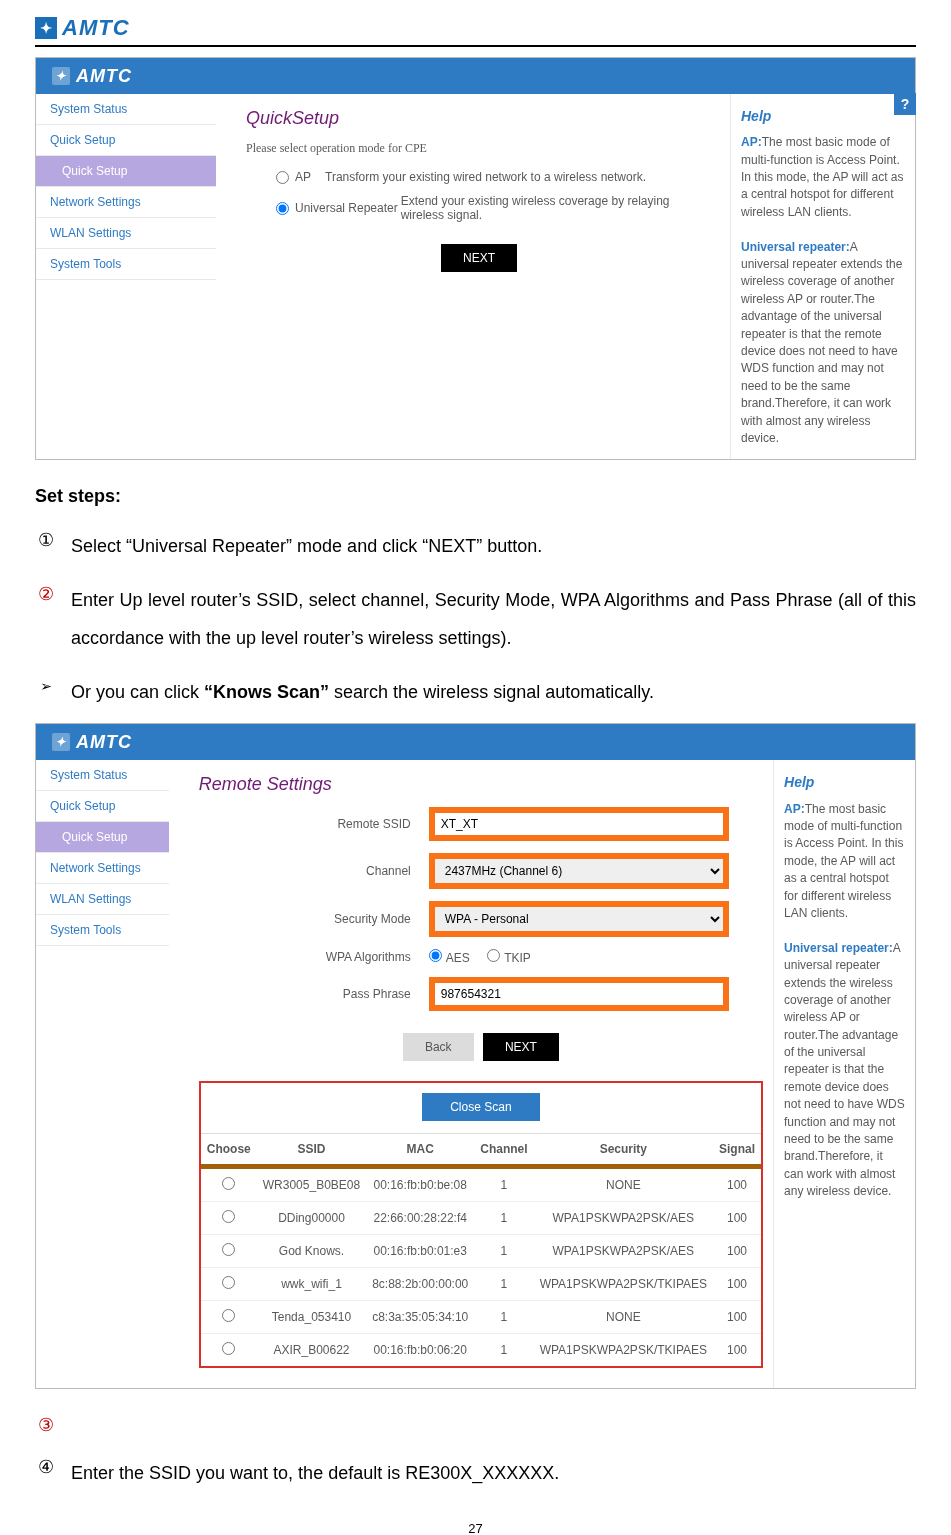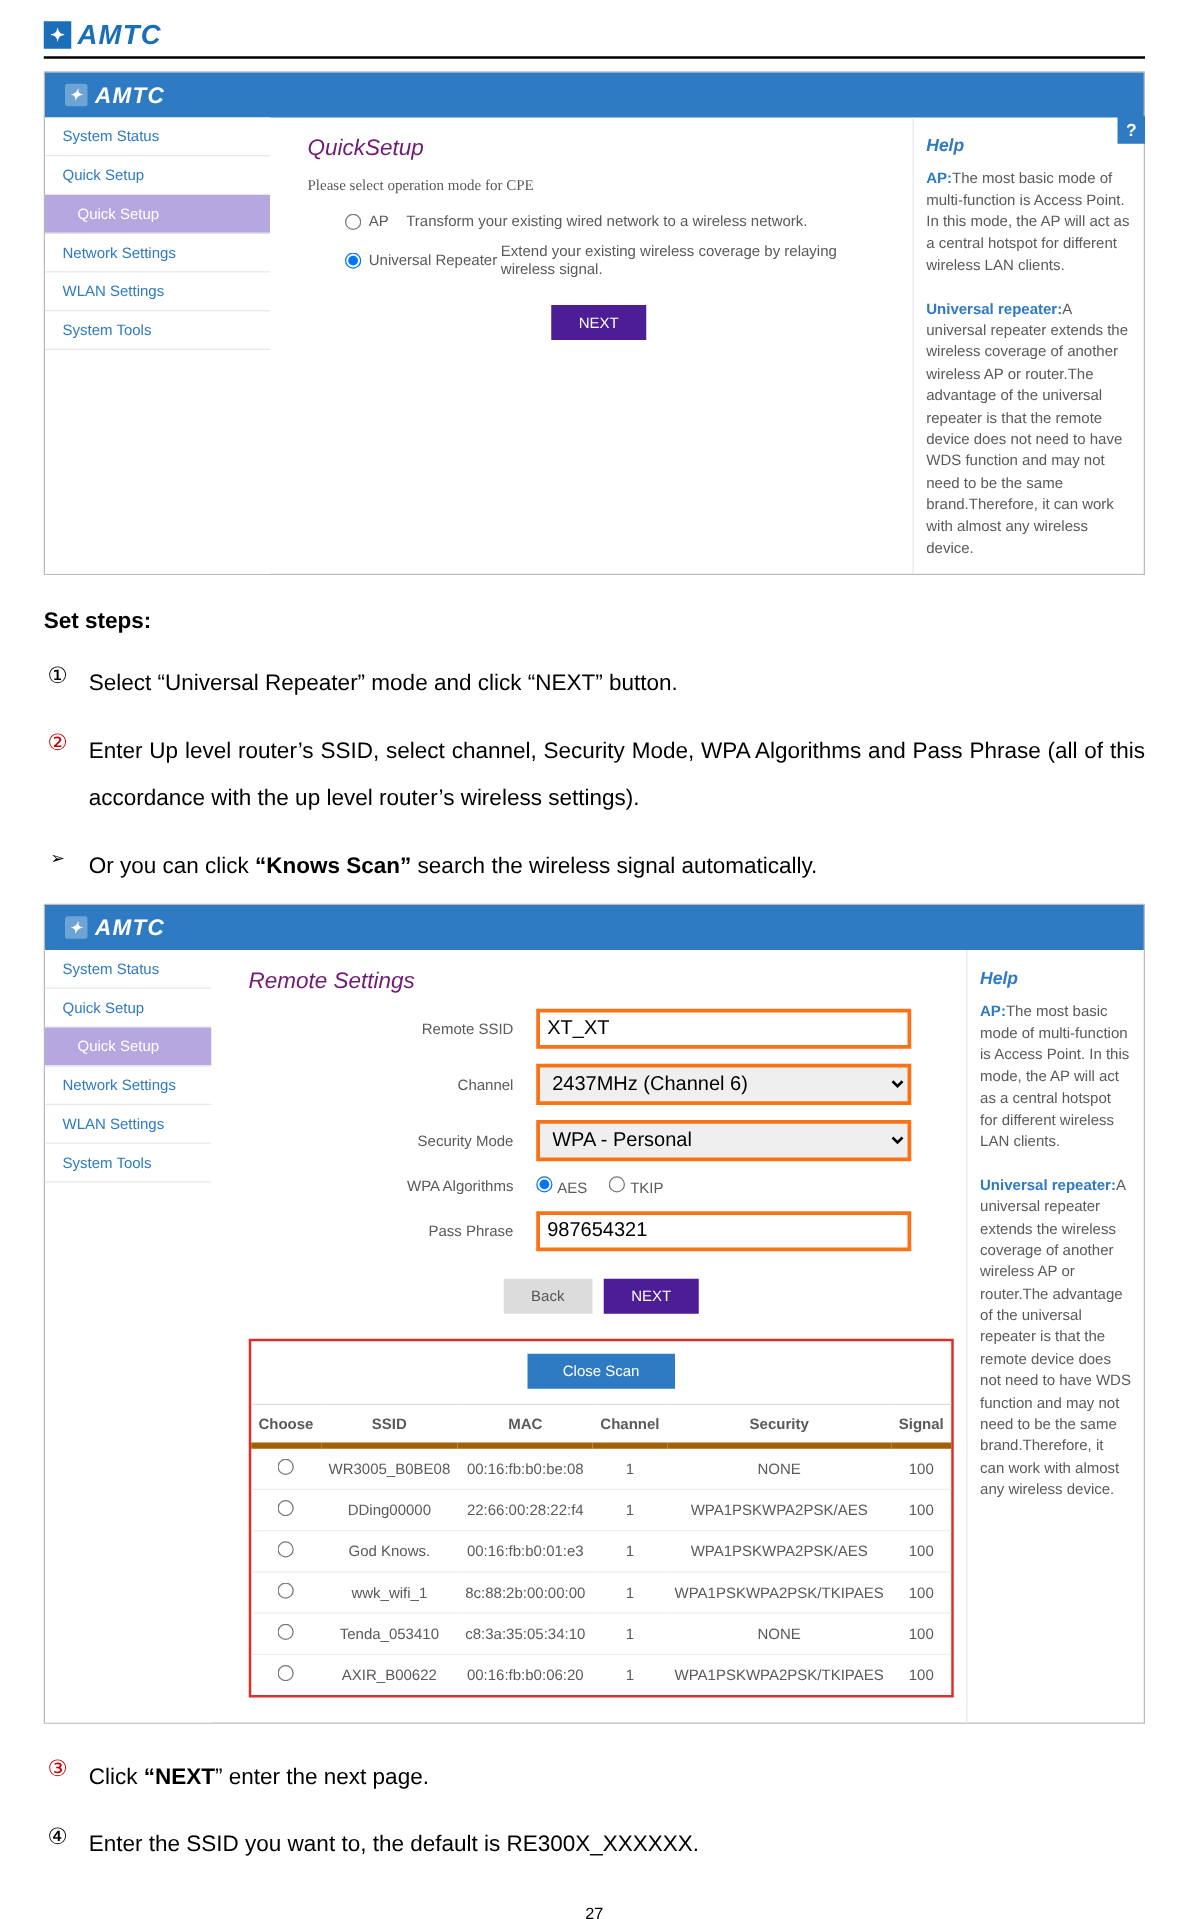--- a/index.html
+++ b/index.html
@@ -15,29 +15,29 @@
   .sidebar { width: 180px; background: #fff; }
   .sb-item { padding: 8px 14px; border-bottom: 1px solid #e8e8e8; color: #2e7bc3; font-size: 12px; cursor: pointer; }
   .sb-item.active { background: #b7a7e0; color: #fff; padding-left: 26px; }
   .content { flex: 1; padding: 14px 18px 20px 30px; position: relative; }
   .content h2 { color: #701a75; font-size: 18px; font-weight: normal; font-style: italic; margin-bottom: 12px; }
   .content .intro { color: #5a5a5a; font-size: 12px; margin-bottom: 14px; font-family: Liberation Serif, serif; }
   .radio-row { display: flex; align-items: center; margin: 10px 0 6px 30px; color: #5a5a5a; font-size: 12px; }
   .radio-row input { margin-right: 6px; }
   .radio-row .optlbl { width: 120px; }
   .btn-row { text-align: center; margin: 22px 0 8px 0; }
-  button.primary { background: #4c1d95; color: #fff; border: none; padding: 7px 22px; font-size: 12px; cursor: pointer; }
+  button.primary { background: #000000; color: #fff; border: none; padding: 7px 22px; font-size: 12px; cursor: pointer; }
   button.secondary { background: #dcdcdc; color: #555; border: none; padding: 7px 22px; font-size: 12px; margin-right: 6px; cursor: pointer; }
   .help-pane { width: 185px; border-left: 1px solid #e8e8e8; padding: 12px 10px; position: relative; color: #5a5a5a; line-height: 1.45; }
   .help-pane h3 { color: #2e7bc3; font-size: 14px; font-style: italic; font-weight: bold; margin-bottom: 8px; }
   .help-q { position: absolute; right: -1px; top: -1px; width: 22px; height: 22px; background: #2e7bc3; color: #fff; display: flex; align-items: center; justify-content: center; font-weight: bold; font-size: 14px; }
   .help-pane b.blue { color: #2e7bc3; }
   .form-grid { display: grid; grid-template-columns: 170px 300px; row-gap: 12px; align-items: center; margin-left: 60px; font-size: 12px; color: #5a5a5a; }
   .form-grid .lbl { text-align: right; padding-right: 18px; }
-  .form-grid input[type=text], .form-grid select { width: 100%; padding: 4px 6px; border: 3px solid #f97316; font-size: 16px; }
+  .form-grid input[type=text], .form-grid select { width: 100%; padding: 4px 6px; border: 6px solid #f97316; font-size: 12px; }
   .algo input { margin: 0 4px 0 0; }
   .algo label { margin-right: 14px; }
   .scan-box { border: 2px solid #d9302c; margin-top: 20px; }
   .scan-head { text-align: center; padding: 10px 0 12px 0; }
   button.close-scan { background: #2e7bc3; color: #fff; border: none; padding: 7px 28px; font-size: 12px; cursor: pointer; }
   table.scan { width: 100%; border-collapse: collapse; font-size: 12px; color: #5a5a5a; }
   table.scan th { border-top: 1px solid #ddd; border-bottom: 5px solid #a16207; padding: 8px 6px; font-weight: bold; text-align: center; }
   table.scan td { border-top: 1px solid #eee; padding: 8px 6px; text-align: center; }
   .doc-text { font-size: 18px; color: #000; line-height: 2.1; margin: 6px 0; }
   .doc-text.bold { font-weight: bold; }
@@ -232,23 +232,20 @@
         <h3>Help</h3>
         <p><b class="blue">AP:</b><span>The most basic mode of multi-function is Access Point. In this mode, the AP will act as a central hotspot for different wireless LAN clients.</span></p>
         <br>
         <p><b class="blue">Universal repeater:</b><span>A universal repeater extends the wireless coverage of another wireless AP or router.The advantage of the universal repeater is that the remote device does not need to have WDS function and may not need to be the same brand.Therefore, it can work with almost any wireless device.</span></p>
       </div>
     </div>
   </div>
 
   <div class="step-line">
     <span class="circ-num red">③</span>
-    <p class="doc-text">
-      <span>Click </span><b>“NEXT</b><span>” enter the next page.</span>
-    </p>
   </div>
 
   <div class="step-line">
     <span class="circ-num">④</span>
     <p class="doc-text">Enter the SSID you want to, the default is RE300X_XXXXXX.</p>
   </div>
 
   <div class="page-num">27</div>
 </div>
 

